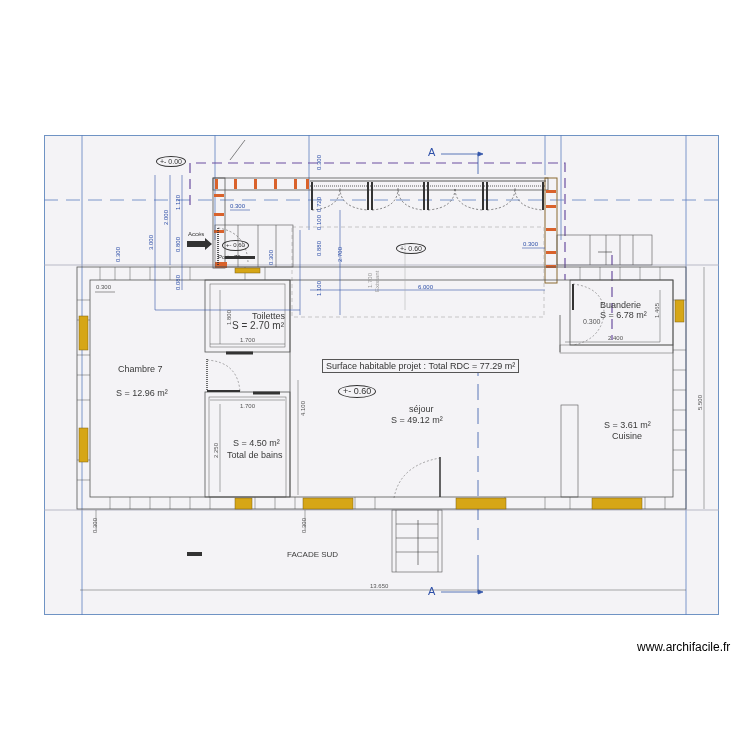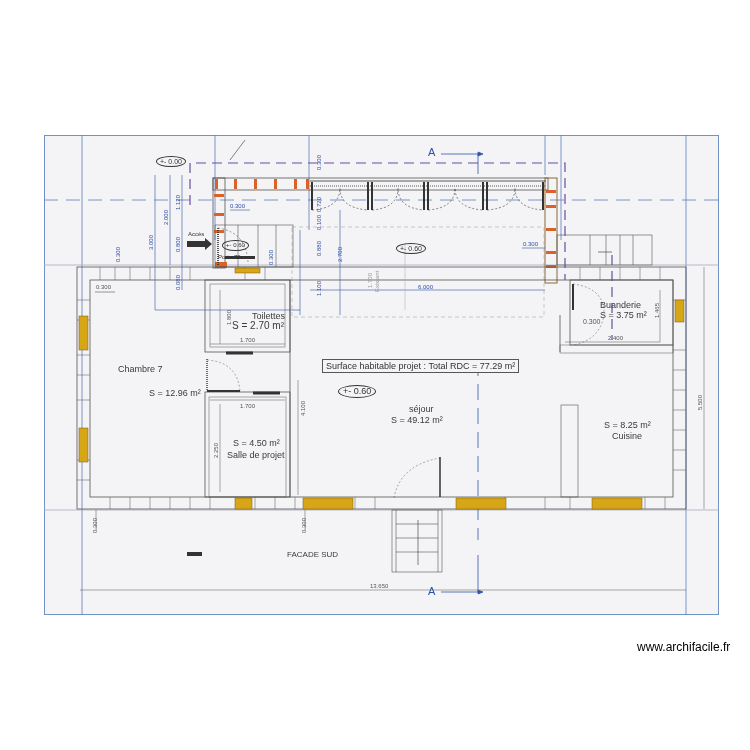--- a/index.html
+++ b/index.html
@@ -261,35 +261,35 @@
 
 <div class="boxed" style="left:322px;top:359px;">Surface habitable projet : Total RDC = 77.29 m²</div>
 
 <div class="section" style="left:428px;top:146px;">A</div>
 <div class="section" style="left:428px;top:585px;">A</div>
 
 <div class="small" style="left:188px;top:231px;">Accès</div>
 <div class="small" style="left:218px;top:254px;">Porte 70</div>
 
 <div class="lbl room" style="left:118px;top:364px;">Chambre 7</div>
-<div class="lbl room" style="left:116px;top:388px;margin-left:33px;">S = 12.96 m²</div>
+<div class="lbl room" style="left:116px;top:388px;">S = 12.96 m²</div>
 
 <div class="lbl room" style="left:232px;top:292px;font-size:10px;margin-top:28px;">S = 2.70 m²</div>
 <div class="lbl room" style="left:252px;top:311px;">Toilettes</div>
 
 <div class="lbl room" style="left:233px;top:438px;">S = 4.50 m²</div>
-<div class="lbl room" style="left:227px;top:450px;">Salle de projet</div>
+<div class="lbl room" style="left:227px;top:450px;">Total de bains</div>
 
 <div class="lbl room" style="left:409px;top:404px;">séjour</div>
 <div class="lbl room" style="left:391px;top:415px;">S = 49.12 m²</div>
 
 <div class="lbl room" style="left:600px;top:300px;">Buanderie</div>
-<div class="lbl room" style="left:600px;top:310px;">S = 3.75 m²</div>
-
-<div class="lbl room" style="left:604px;top:420px;">S = 8.25 m²</div>
+<div class="lbl room" style="left:600px;top:310px;">S = 6.78 m²</div>
+
+<div class="lbl room" style="left:604px;top:420px;">S = 3.61 m²</div>
 <div class="lbl room" style="left:612px;top:431px;">Cuisine</div>
 
 <div class="lbl room" style="left:287px;top:550px;font-size:8px;">FACADE SUD</div>
 
 <div class="dim dimg" style="left:370px;top:583px;">13.650</div>
 <div class="dim" style="left:418px;top:284px;">6.000</div>
 <div class="dim dimg" style="left:96px;top:284px;">0.300</div>
 <div class="dim" style="left:230px;top:203px;">0.300</div>
 <div class="dim" style="left:523px;top:241px;">0.300</div>
 <div class="dim dimg" style="left:583px;top:318px;font-size:7px;">0.300</div>

